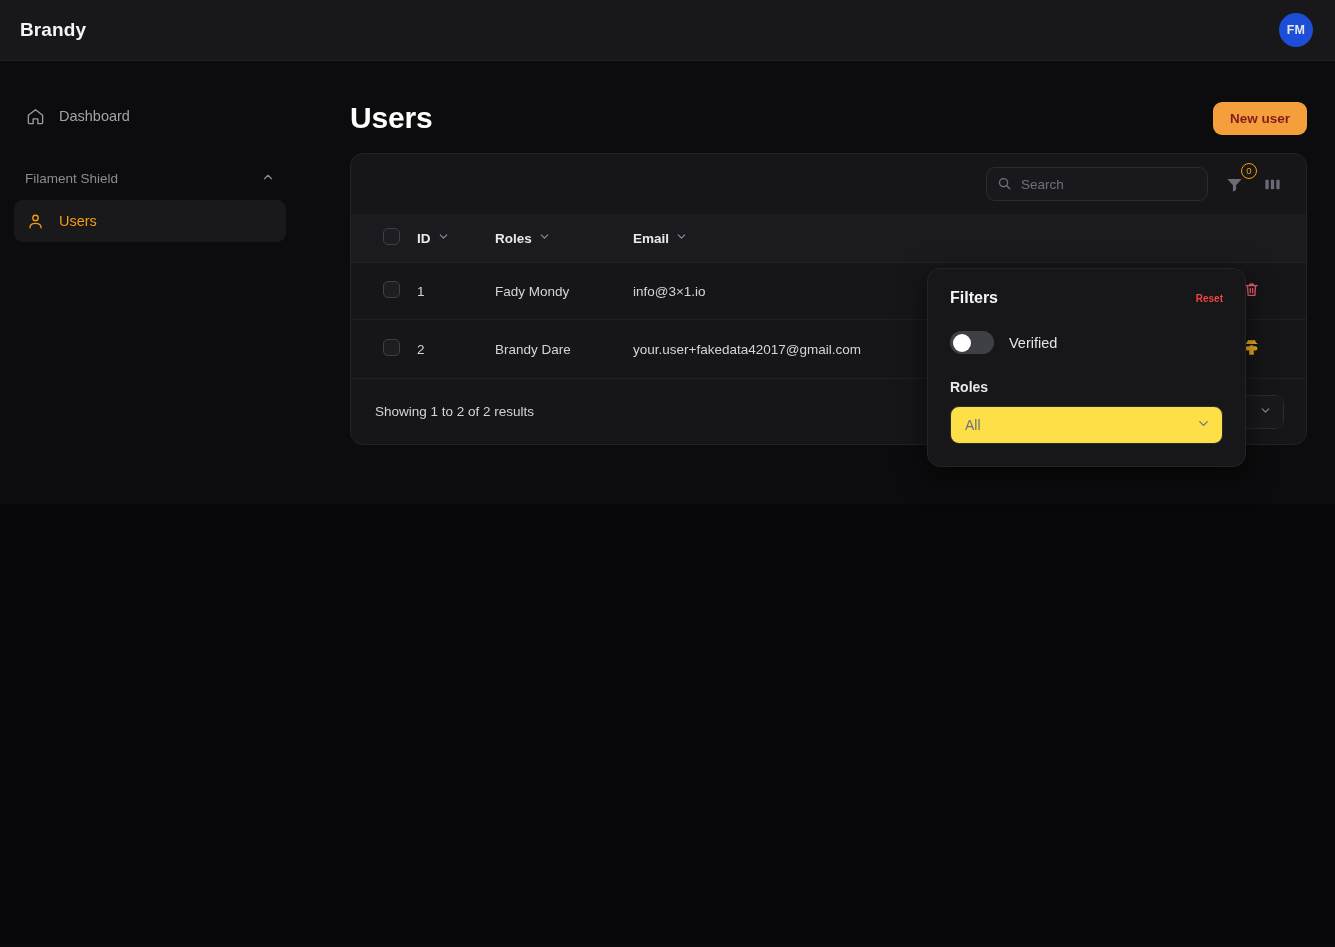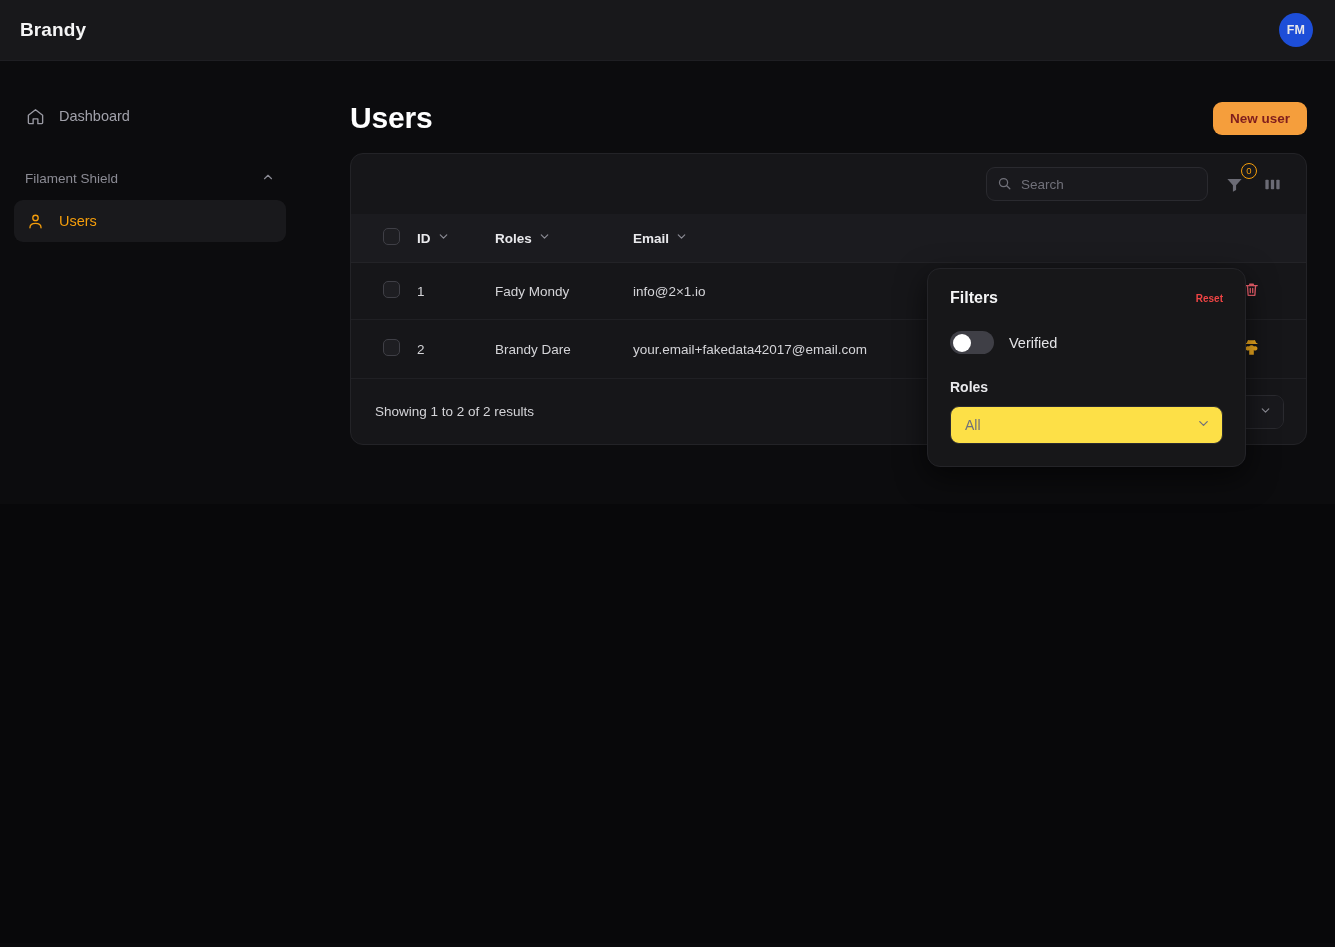--- a/index.html
+++ b/index.html
@@ -258,42 +258,42 @@
           </tr>
         </thead>
         <tbody>
 
           <tr>
             <td class="col-check">
               <span class="chk"></span>
             </td>
             <td class="col-id">1</td>
             <td class="col-name">Fady Mondy</td>
-            <td class="col-email">info@2×1.io</td>
+            <td class="col-email">info@3×1.io</td>
             <td class="col-actions">
               <div class="cell-actions">
                 <span>
                   <svg width="17" height="17" viewBox="0 0 24 24" fill="none" stroke="#f0616e" stroke-width="1.9" stroke-linecap="round" stroke-linejoin="round">
                     <path d="M4 6.5h16"></path>
                       <path d="M9.5 6.5V4.6h5v1.9"></path>
                     <path d="M6.3 6.5l.9 13a1 1 0 0 0 1 .9h7.6a1 1 0 0 0 1-.9l.9-13"></path>
                     <path d="M10.3 10.5v6M13.7 10.5v6"></path>
                   </svg>
                 </span>
               </div>
             </td>
           </tr>
 
           <tr>
             <td class="col-check">
               <span class="chk"></span>
             </td>
             <td class="col-id">2</td>
             <td class="col-name">Brandy Dare</td>
-            <td class="col-email">your.email+fakedata42017@email.com</td>
+            <td class="col-email">your.user+fakedata42017@gmail.com</td>
             <td class="col-actions">
               <div class="cell-actions">
                 <span>
                   <svg width="19" height="19" viewBox="0 0 24 24" fill="#f0ab1e">
                     <path d="M4 7.6h16c-.4-1-1.3-1.5-2.2-1.7l-.9-2.2c-.3-.8-1.1-1.2-1.9-1H8.9c-.8-.2-1.6.2-1.9 1l-.9 2.2c-.9.2-1.8.7-2.1 1.7z"></path>
                     <path d="M12 9.1c-1.6 0-2.6.9-3.1 1.6-.9-.5-2-.6-2.9-.1-1.2.6-1.8 2-1.4 3.3.4 1.3 1.7 2.1 3 1.9.6-.1 1.1-.4 1.5-.8V21h5.8v-5.9c.4.4.9.7 1.5.8 1.3.2 2.6-.6 3-1.9.4-1.3-.2-2.7-1.4-3.3-.9-.5-2-.4-2.9.1-.5-.7-1.5-1.6-3.1-1.6z"></path>
                   </svg>
                 </span>
               </div>
             </td>

